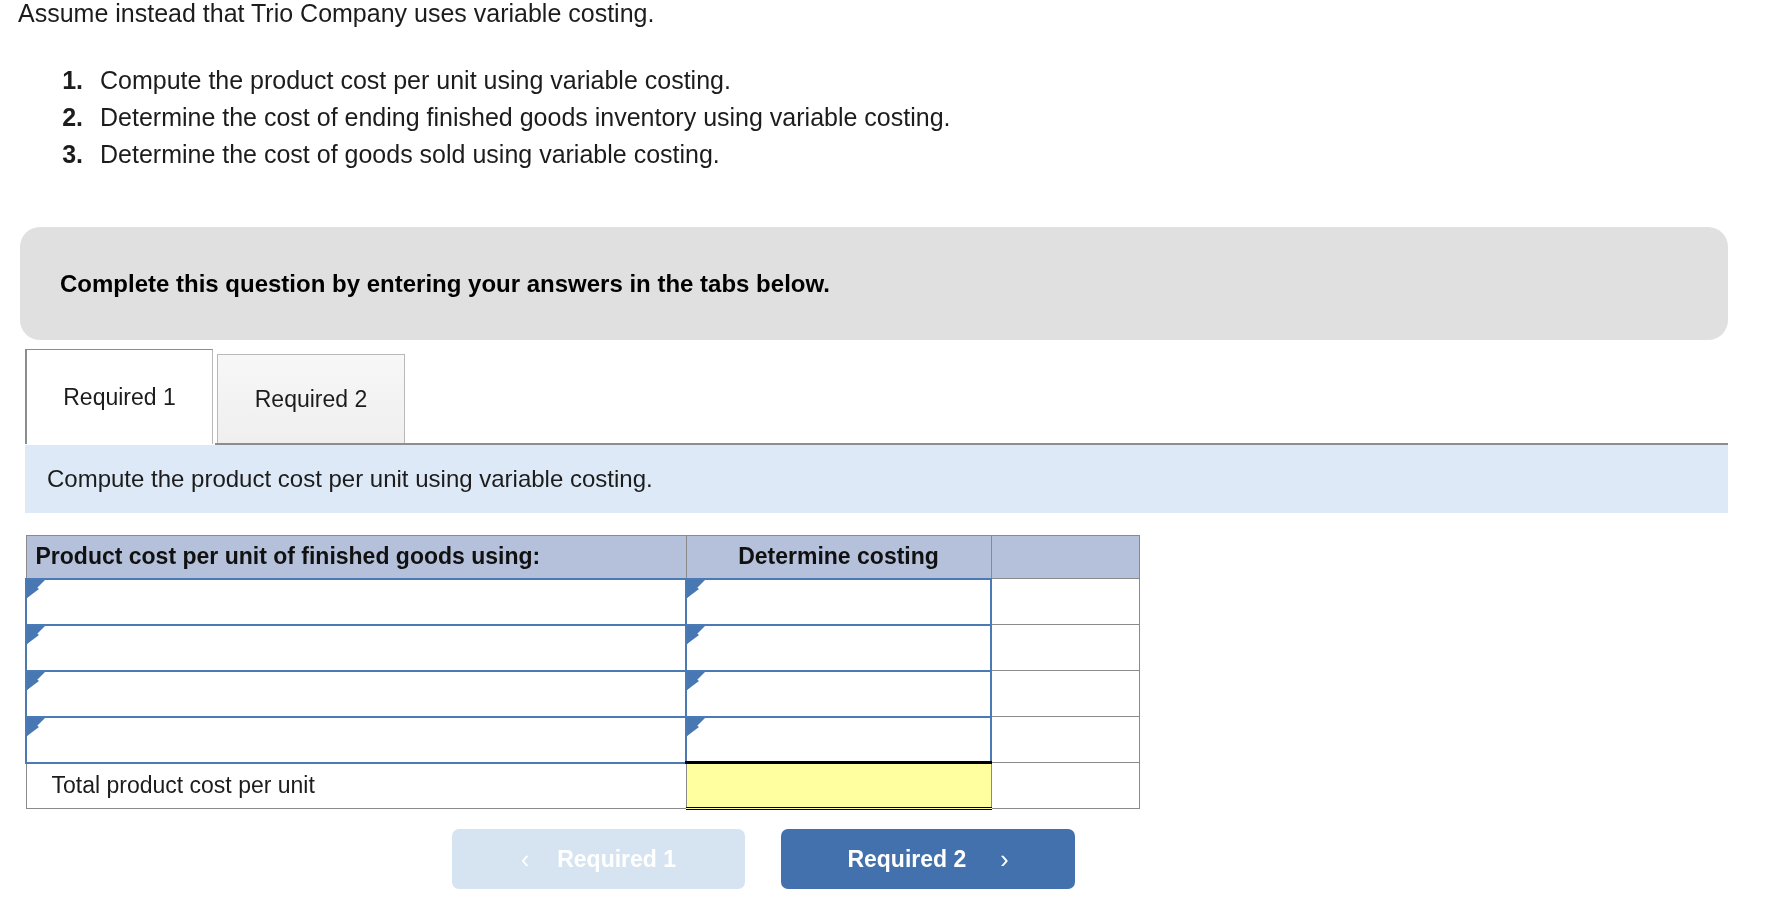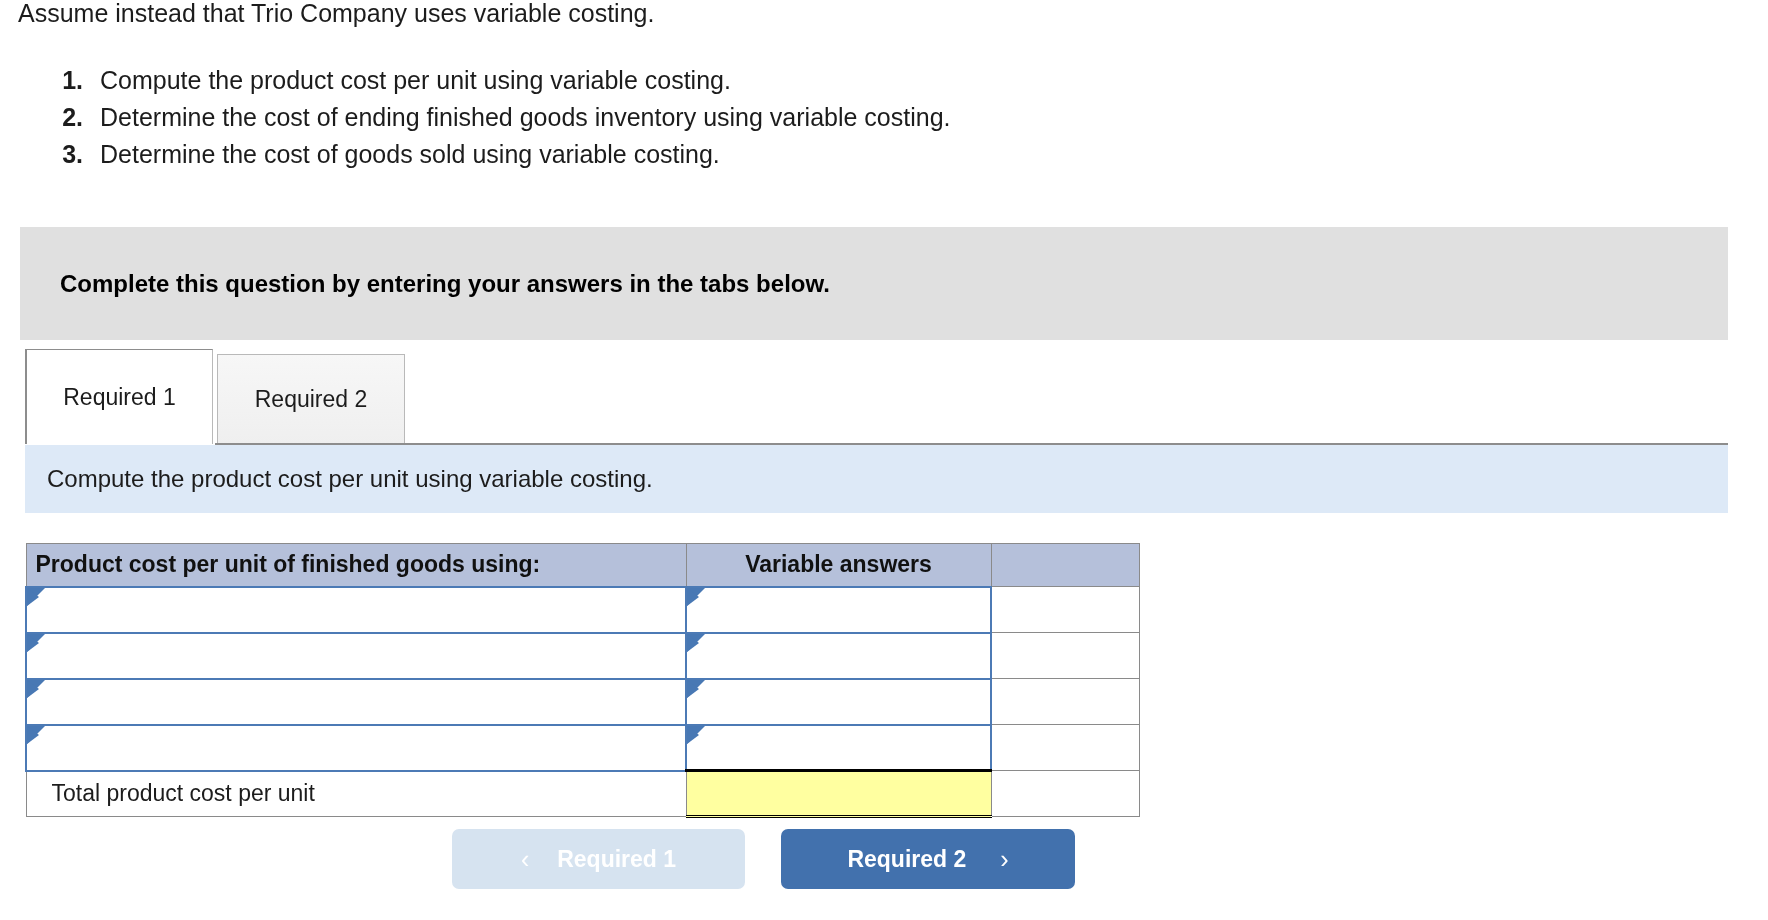--- a/index.html
+++ b/index.html
@@ -32,21 +32,21 @@
   }
   ol.req-list li { padding-left: 10px; }
   ol.req-list li::marker { font-weight: bold; }
 
   
   .banner {
     position: absolute;
     left: 20px; top: 227px;
     width: 1708px; height: 113px;
     background: #e0e0e0;
-    display: flex; align-items: center;
+    display: flex; align-items: center; border-radius: 20px;
   }
   .banner-text {
     margin-left: 40px;
     font-size: 24px;
     font-weight: bold;
     color: #000;
   }
 
   
   .tabstrip {
@@ -101,21 +101,20 @@
     color: #1c1c1c;
   }
 
   
   .sheet {
     position: absolute;
     left: 25px; top: 535px;
     border-collapse: collapse;
     table-layout: fixed;
     font-size: 22px;
-    margin-top: 8px;
   }
   .sheet td, .sheet th {
     border: 1px solid #8a8a8a;
     padding: 0;
     height: 46px;
     vertical-align: middle;
   }
   .col-a { width: 660px; }
   .col-b { width: 305px; }
   .col-c { width: 148px; }
@@ -238,21 +237,21 @@
 
   <table class="sheet">
     <colgroup>
       <col class="col-a">
         <col class="col-b">
         <col class="col-c">
     </colgroup>
     <thead>
       <tr>
         <th class="left">Product cost per unit of finished goods using:</th>
-        <th class="center">Variable answers</th>
+        <th class="center">Determine costing</th>
         <th class="center"></th>
       </tr>
     </thead>
     <tbody>
       <tr>
         <td class="entry">
           <span class="arrow"></span>
         </td>
         <td class="entry">
           <span class="arrow"></span>

